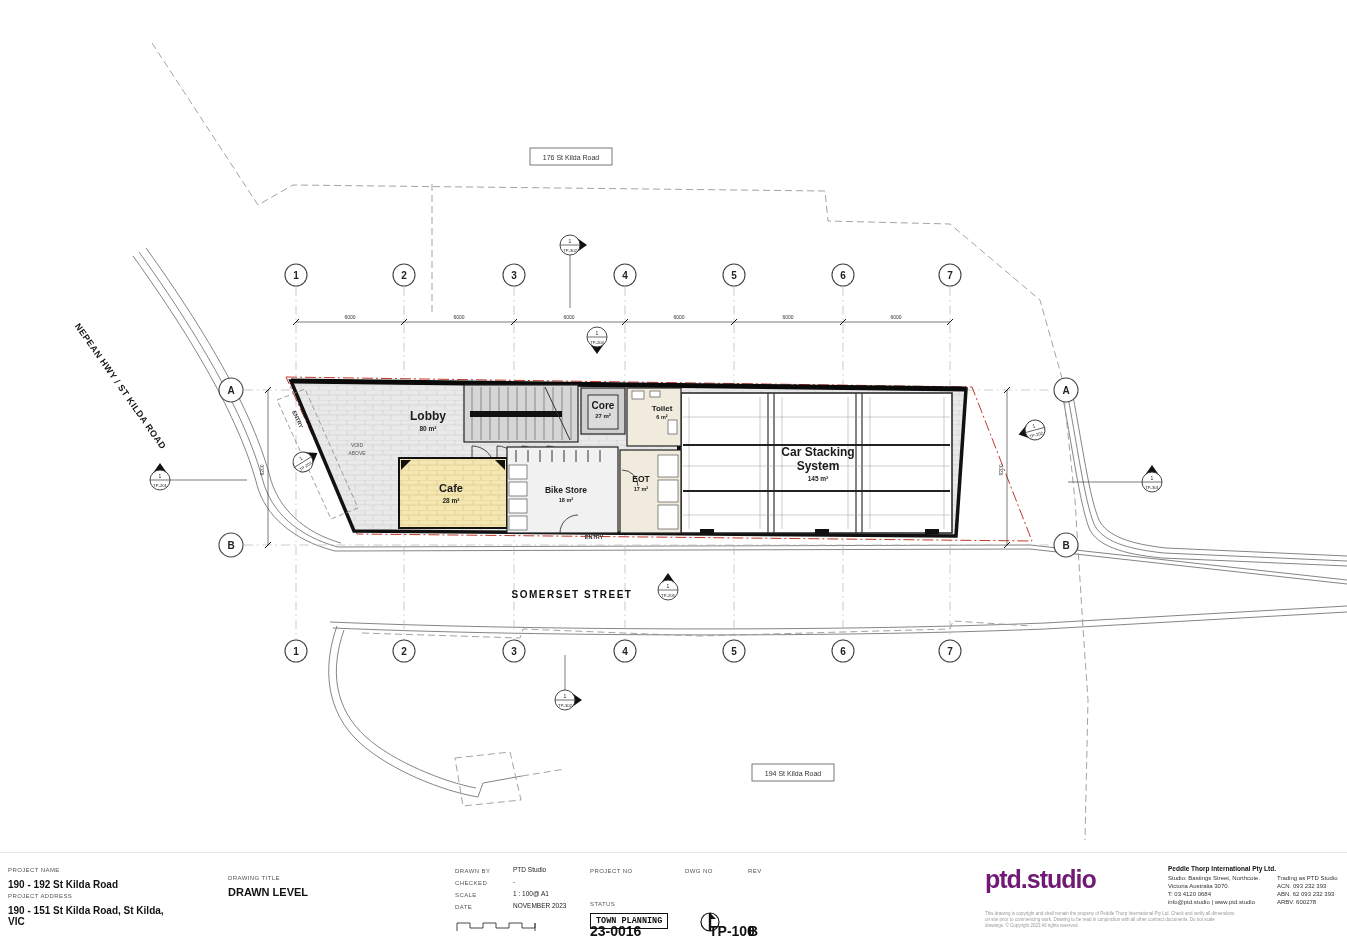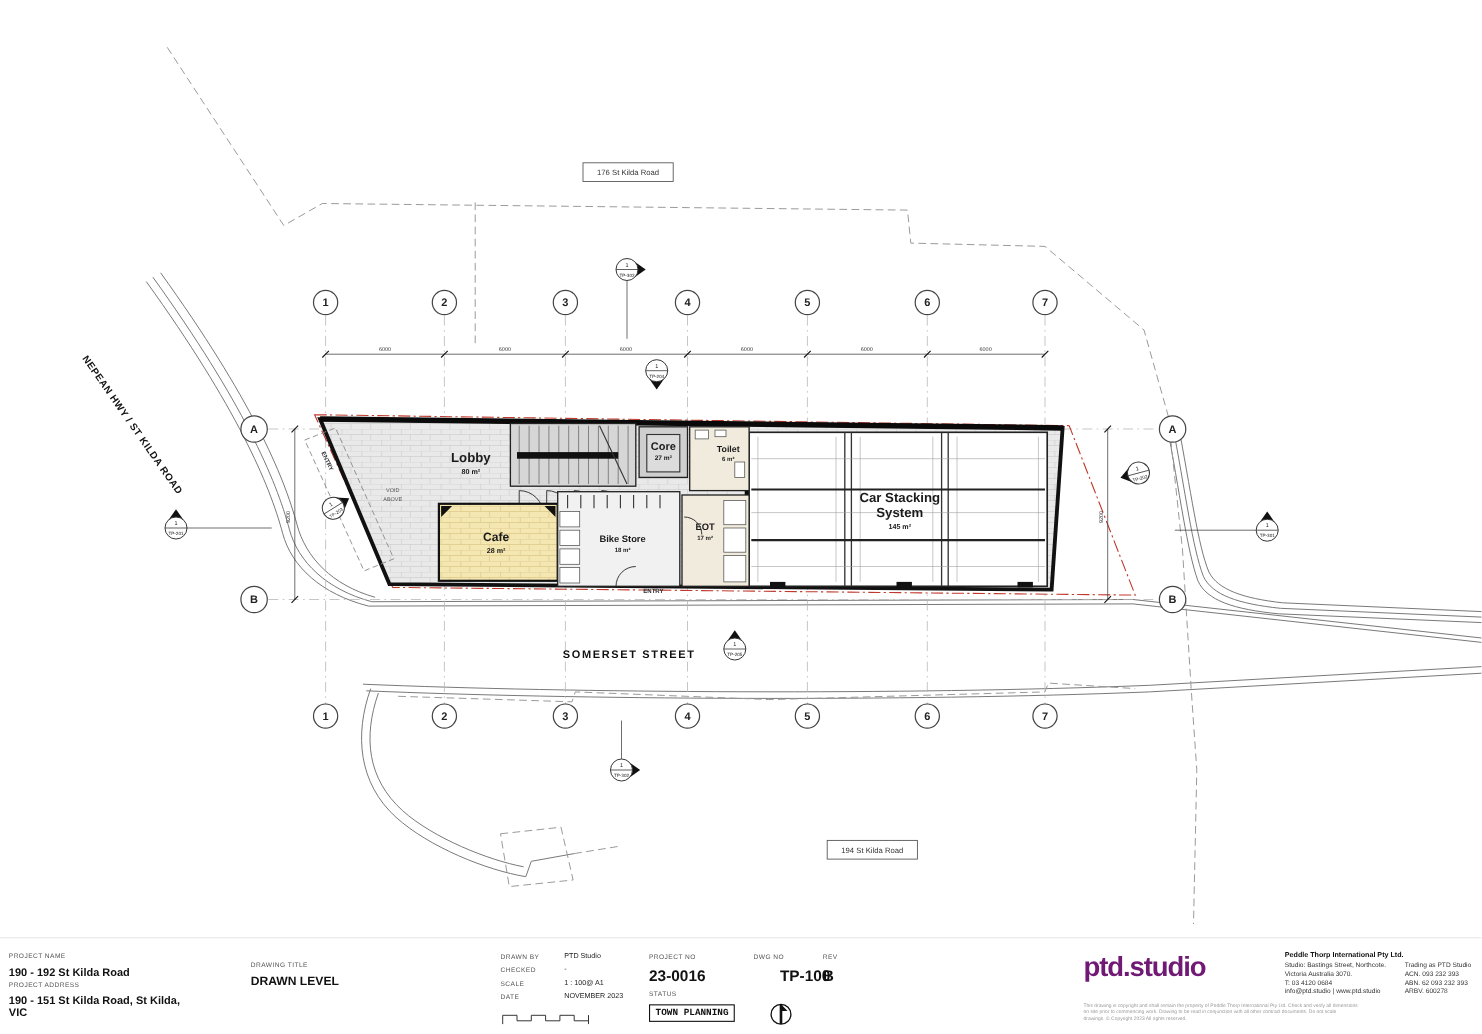--- a/index.html
+++ b/index.html
@@ -4,21 +4,21 @@
 <style>
   html,body{margin:0;padding:0;background:#fff;}
   body{width:1347px;height:940px;position:relative;overflow:hidden;
        font-family:"Liberation Sans",sans-serif;color:#1a1a1a;}
   svg{font-family:"Liberation Sans",sans-serif;}
   .sheet{position:absolute;inset:0;}
   
   .tb{position:absolute;left:0;top:852px;width:1347px;height:88px;border-top:1px solid #e6e6e6;}
   .tb .lbl{position:absolute;font-size:6px;letter-spacing:.4px;color:#555;}
   .tb .val{position:absolute;font-size:10px;font-weight:bold;color:#111;}
-  .tb .big{position:absolute;font-size:14px;font-weight:bold;color:#111;}
+  .tb .big{position:absolute;font-size:14px;font-weight:bold;color:#111;margin-top:44px;}
   .tb .plain{position:absolute;font-size:7.5px;color:#222;}
   .status-box{position:absolute;border:1px solid #111;font-size:8.5px;font-weight:bold;
               padding:2px 5px;color:#111;font-family:Liberation Mono, monospace;}
   .logo{position:absolute;font-size:25px;font-weight:bold;letter-spacing:-1px;color:#701a75;}
   .disc{position:absolute;font-size:4.5px;line-height:1.35;color:#9a9a9a;width:250px;}
   .co-name{position:absolute;font-size:6.5px;font-weight:bold;color:#111;}
   .co-line{position:absolute;font-size:6px;color:#333;}
 </style>
 </head>
 <body>

